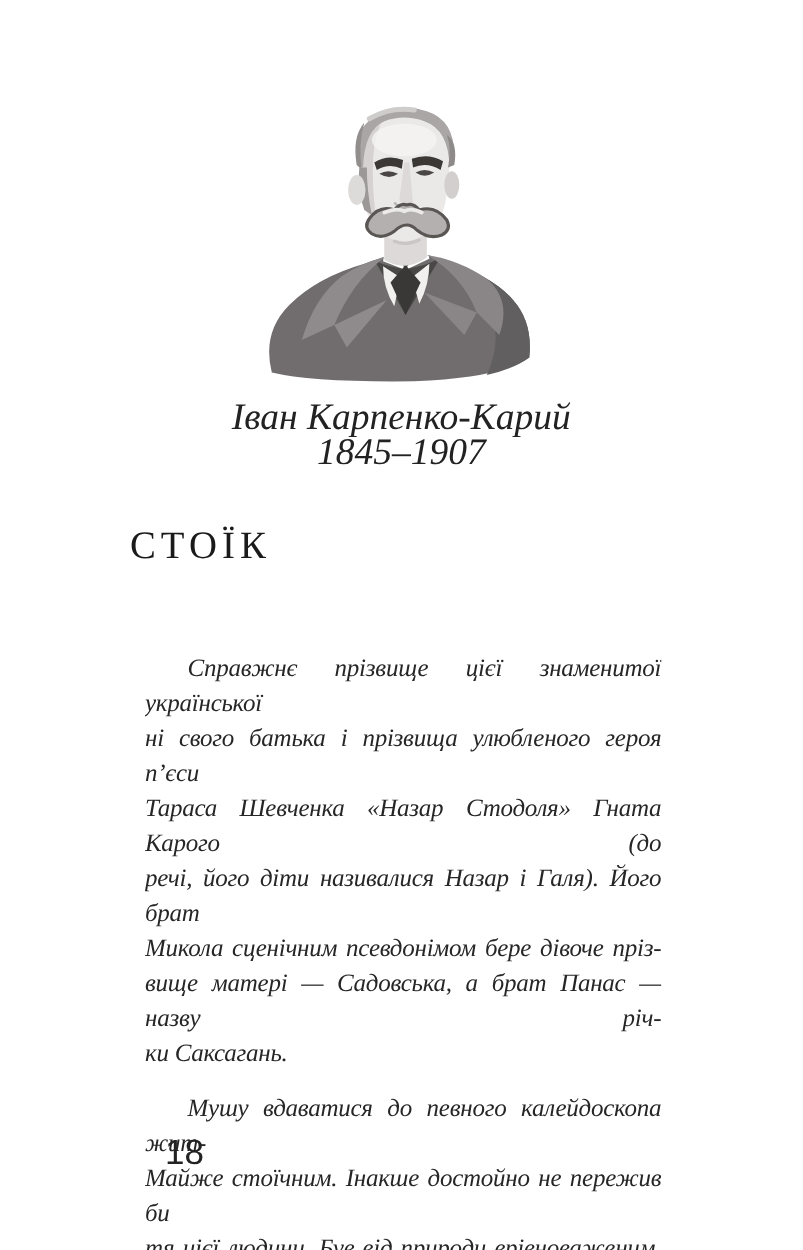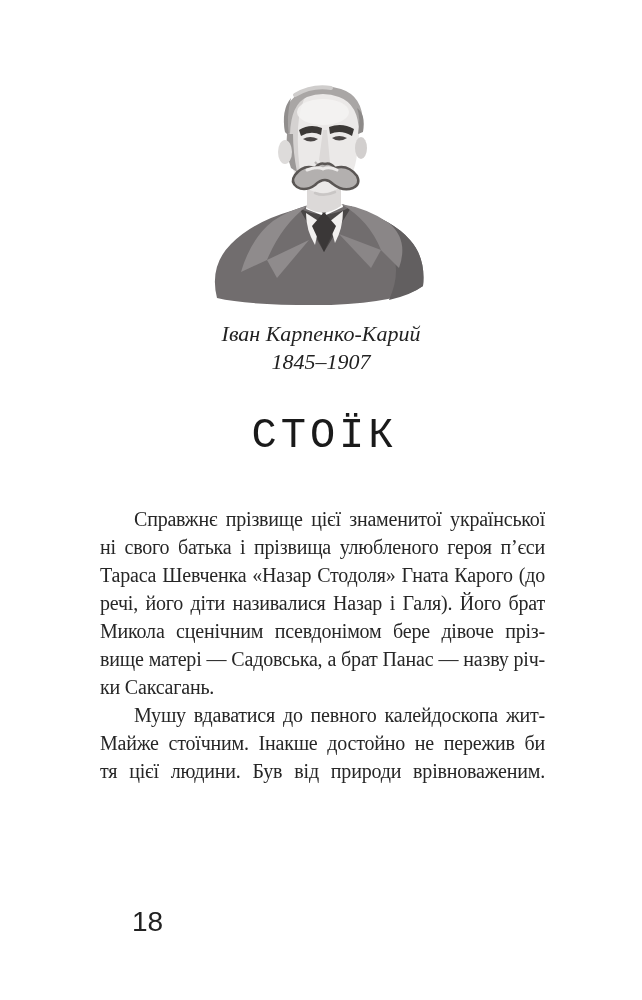--- a/index.html
+++ b/index.html
@@ -17,50 +17,50 @@
     position: absolute;
     top: 80px;
     left: 50%;
     transform: translateX(-50%);
     margin: 0;
     text-align: center;
   }
   .figure svg { display: block; margin: 0 auto 10px auto; }
   .caption {
     font-style: italic;
-    font-size: 22px;
+    font-size: 30px;
     line-height: 28px;
     color: #222222;
   }
   .chapter-title {
     position: absolute;
     top: 418px;
     left: 100px;
     width: 445px;
     margin: 0;
-    text-align: center;
-    font-family: Liberation Mono, monospace;
+    text-align: left;
+    font-family: Liberation Serif, serif;
     font-weight: 400;
-    font-size: 42px;
+    font-size: 31px;
     line-height: 36px;
     letter-spacing: 4px;
     padding-left: 4px; 
     box-sizing: border-box;
     color: #1a1a1a;
   }
   .body-text {
     position: absolute;
     top: 505px;
     left: 100px;
     width: 445px;
     font-size: 20px;
     line-height: 28px;
     letter-spacing: -0.2px;
   }
-  .paragraph { margin: 0; }
+  .paragraph { margin: 16px; font-style: italic; }
   .line {
     text-align: justify;
     text-align-last: justify;
     overflow: hidden;
     white-space: normal;
   }
   .line.first { text-indent: 34px; }
   .line.last { text-align-last: left; }
   .page-number {
     position: absolute;

